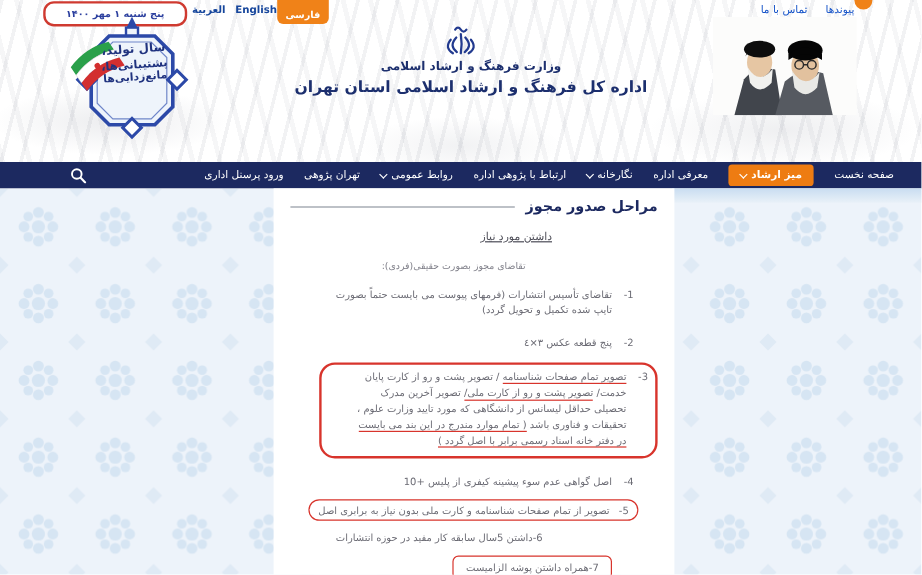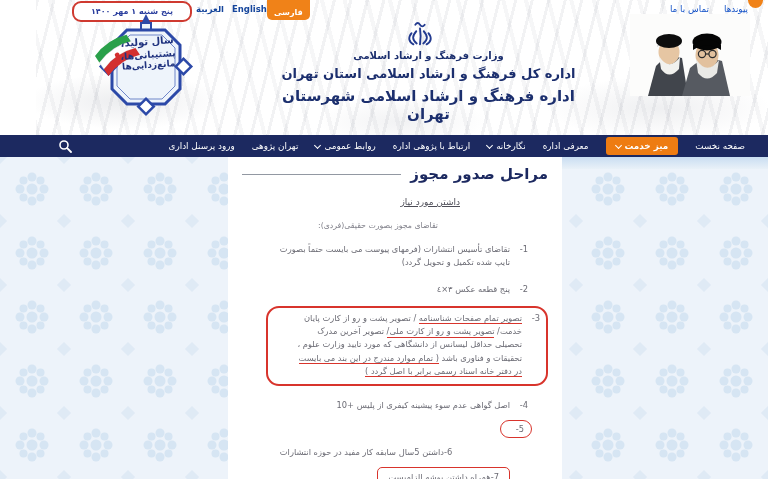--- a/index.html
+++ b/index.html
@@ -1,20 +1,20 @@
 <!DOCTYPE html>
 <html dir="rtl" lang="fa"><head>
 <meta charset="utf-8">
 <style>
   html,body{margin:0;padding:0;}
   body{width:768px;height:479px;overflow:hidden;font-family:"DejaVu Sans",sans-serif;}
   .stage{position:relative;width:768px;height:479px;background:#fff;direction:rtl;}
 
   
-  .header{position:absolute;top:0;left:0;right:0;height:135px;background:#fff;overflow:visible;margin-left:36px;}
+  .header{position:absolute;top:0;left:0;right:0;height:135px;background:#fff;overflow:visible;}
   .header-texture{position:absolute;inset:0;
     background:
       repeating-linear-gradient(104deg, rgba(125,130,145,.10) 0 3px, transparent 3px 16px),
       repeating-linear-gradient(76deg, rgba(125,130,145,.07) 0 4px, transparent 4px 22px),
       radial-gradient(ellipse 140px 40px at 12% 75%, rgba(120,125,140,.14), transparent 70%),
       radial-gradient(ellipse 160px 45px at 85% 80%, rgba(120,125,140,.12), transparent 70%),
       radial-gradient(ellipse 120px 35px at 50% 90%, rgba(120,125,140,.10), transparent 70%);
   }
   .date-box{position:absolute;left:36px;top:1px;width:116px;height:17px;border:2px solid #cf3a30;
     border-radius:9px;display:flex;align-items:center;justify-content:center;background:#fff;}
@@ -53,21 +53,21 @@
   .search-btn{position:absolute;left:58px;top:4px;width:14px;height:14px;background:none;border:none;padding:0;cursor:pointer;}
 
   
   .content{position:absolute;top:157px;left:0;right:0;bottom:0;}
   .bg-pattern{position:absolute;inset:0;}
   .blue-strip{position:absolute;top:0;left:560px;right:0;height:12px;background:linear-gradient(#c9ddf1,#e9f1f8);}
   .panel{position:absolute;top:0;left:228px;width:334px;height:322px;background:#fff;
     padding:8px 14px 0;box-sizing:border-box;direction:rtl;color:#6b6b74;}
 
   .title-row{display:flex;align-items:center;gap:9px;}
-  .page-title{color:#1c2960;font-weight:bold;font-size:15px;white-space:nowrap;}
+  .page-title{color:#1c2960;font-weight:bold;font-size:12px;white-space:nowrap;}
   .title-line{flex:1;height:1px;background:#9298a2;}
 
   .section-title{margin:14px 88px 0 0;font-size:9px;color:#4d4d57;text-decoration:underline;width:max-content;}
   .intro{margin:14px 110px 0 0;font-size:7.8px;color:#80808a;}
 
   .li{display:flex;direction:rtl;margin:13px 20px 0 0;font-size:8.3px;line-height:1.6;}
   .li .num{min-width:18px;}
   .li .txt{margin-left:20px;}
 
   .box3{border:2px solid #d8342c;border-radius:13px;padding:4px 6px 6px;margin:10px 0 0 24px;}
@@ -135,21 +135,20 @@
       <path d="M16 9 c1 6 1 11 0 17"></path>
       <path d="M12 12 c-4.5 5 -4.5 9 .5 13"></path>
       <path d="M20 12 c4.5 5 4.5 9 -.5 13"></path>
       <path d="M7 14 c-4 5 -3 9 2 12"></path>
       <path d="M25 14 c4 5 3 9 -2 12"></path>
     </svg>
 
     <div class="org-lines">
       <div class="org1">وزارت فرهنگ و ارشاد اسلامی</div>
       <div class="org2">اداره کل فرهنگ و ارشاد اسلامی استان تهران</div>
-      <div class="org3">اداره فرهنگ و ارشاد اسلامی شهرستان تهران</div>
     </div>
 
     <svg class="portraits" viewBox="0 0 120 82">
       <rect width="120" height="82" fill="#fcfcfb"></rect>
 
       <path d="M18 82 L26 52 Q36 40 52 44 L58 82 Z" fill="#41454c"></path>
       <ellipse cx="39" cy="38" rx="10.5" ry="12.5" fill="#e6c6a3"></ellipse>
       <path d="M27 33 Q39 16 52 32 Q46 24 39 24 Q31 24 27 33 Z" fill="#0d0d0d"></path>
       <ellipse cx="39" cy="27" rx="13" ry="7" fill="#0d0d0d"></ellipse>
       <path d="M29 42 Q39 58 50 43 L49 55 Q39 66 31 55 Z" fill="#f1f1ee"></path>
@@ -165,21 +164,21 @@
         <path d="M75.6 40 h3.3"></path>
       </g>
     </svg>
   </div>
 
   <nav class="nav">
     <a>
         <span>صفحه نخست</span>
       </a>
     <a class="active">
-        <span>میز خدمت</span>
+        <span>میز ارشاد</span>
         <span class="chev"></span>
       </a>
     <a>
         <span>معرفی اداره</span>
       </a>
     <a>
         <span>نگارخانه</span>
         <span class="chev"></span>
       </a>
     <a>
@@ -257,20 +256,21 @@
         </div>
       </div>
 
       <div class="li">
         <span class="num">4-</span>
         <span class="txt">اصل گواهی عدم سوء پیشینه کیفری از پلیس +10</span>
       </div>
 
       <div class="box5">
         <span class="num">5-</span>
+        <span>تصویر از تمام صفحات شناسنامه و کارت ملی بدون نیاز به برابری اصل</span>
       </div>
 
       <div class="plain-line">6-داشتن 5سال سابقه کار مفید در حوزه انتشارات</div>
 
       <div class="box7-wrap">
         <span class="box7">7-همراه داشتن پوشه  الزامیست</span>
       </div>
 
     </div>
   </div>

